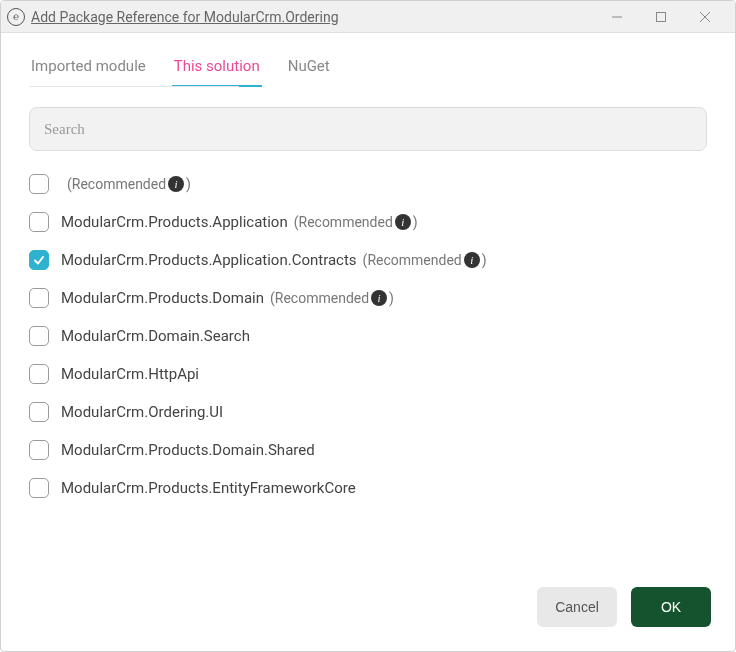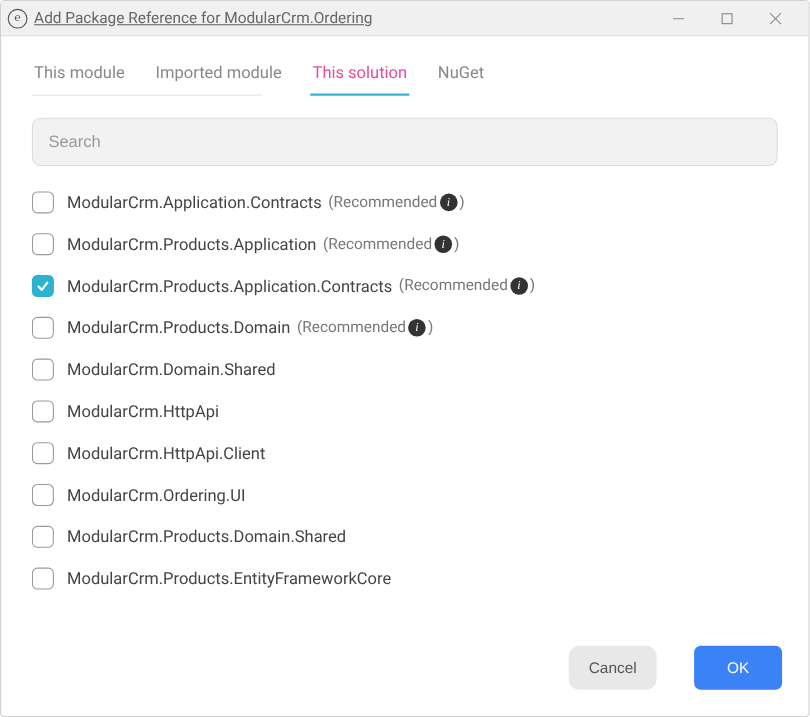--- a/index.html
+++ b/index.html
@@ -68,20 +68,21 @@
     padding:20px 28px 14px 28px;
   }
   .search {
     width:100%; height:44px;
     border:1px solid #dcdcdc;
     background:#f2f2f2;
     border-radius:8px;
     padding:0 14px;
     font-size:15px;
     color:#888;
+    font-family:Liberation Serif, serif;
   }
   .search::placeholder { color:#999; }
   
   .listwrap {
     flex:1;
     position:relative;
     margin:0 20px 0 28px;
     overflow:hidden;
   }
   .list {
@@ -139,26 +140,24 @@
     min-width:80px; height:40px;
     border-radius:6px;
     border:none;
     font-size:14px;
     cursor:pointer;
     padding:0 18px;
   }
   .btn-cancel {
     background:#e8e8e8;
     color:#555;
-    border-radius:10px;
   }
   .btn-ok {
-    background:#3b82f6;
+    background:#14532d;
     color:#fff;
-    margin-left:20px;
   }
 </style>
 </head>
 <body>
 
 <div class="titlebar">
   <div class="appicon">℮</div>
   <div class="titlebar-title">Add Package Reference for ModularCrm.Ordering</div>
   <div class="winbtn">
     <svg viewBox="0 0 12 12">
@@ -172,36 +171,34 @@
   </div>
   <div class="winbtn">
     <svg viewBox="0 0 12 12">
         <line x1="1" y1="1" x2="11" y2="11" stroke="#888" stroke-width="1"></line>
         <line x1="11" y1="1" x2="1" y2="11" stroke="#888" stroke-width="1"></line>
       </svg>
   </div>
 </div>
 
 <div class="tabs" id="tabs">
-    <div class="tab">This module</div>
     <div class="tab">Imported module</div>
     <div class="tab active">This solution</div>
     <div class="tab">NuGet</div>
   </div>
 <div class="tabrow-border"></div>
 
 <div class="searchwrap">
   <input class="search" type="text" placeholder="Search" style="">
 </div>
 
 <div class="listwrap">
   <div class="list" id="list">
       <div class="row">
         <div class="cb"></div>
-        <span class="pkgname">ModularCrm.Application.Contracts</span>
         <span class="rec">(<span>Recommended</span> <span class="info-icon">i</span>)</span>
       </div>
       <div class="row">
         <div class="cb"></div>
         <span class="pkgname">ModularCrm.Products.Application</span>
         <span class="rec">(<span>Recommended</span> <span class="info-icon">i</span>)</span>
       </div>
       <div class="row">
         <div class="cb checked">
           <svg viewBox="0 0 12 12">
@@ -211,29 +208,25 @@
         <span class="pkgname">ModularCrm.Products.Application.Contracts</span>
         <span class="rec">(<span>Recommended</span> <span class="info-icon">i</span>)</span>
       </div>
       <div class="row">
         <div class="cb"></div>
         <span class="pkgname">ModularCrm.Products.Domain</span>
         <span class="rec">(<span>Recommended</span> <span class="info-icon">i</span>)</span>
       </div>
       <div class="row">
         <div class="cb"></div>
-        <span class="pkgname">ModularCrm.Domain.Shared</span>
+        <span class="pkgname">ModularCrm.Domain.Search</span>
       </div>
       <div class="row">
         <div class="cb"></div>
         <span class="pkgname">ModularCrm.HttpApi</span>
-      </div>
-      <div class="row">
-        <div class="cb"></div>
-        <span class="pkgname">ModularCrm.HttpApi.Client</span>
       </div>
       <div class="row">
         <div class="cb"></div>
         <span class="pkgname">ModularCrm.Ordering.UI</span>
       </div>
       <div class="row">
         <div class="cb"></div>
         <span class="pkgname">ModularCrm.Products.Domain.Shared</span>
       </div>
       <div class="row">

